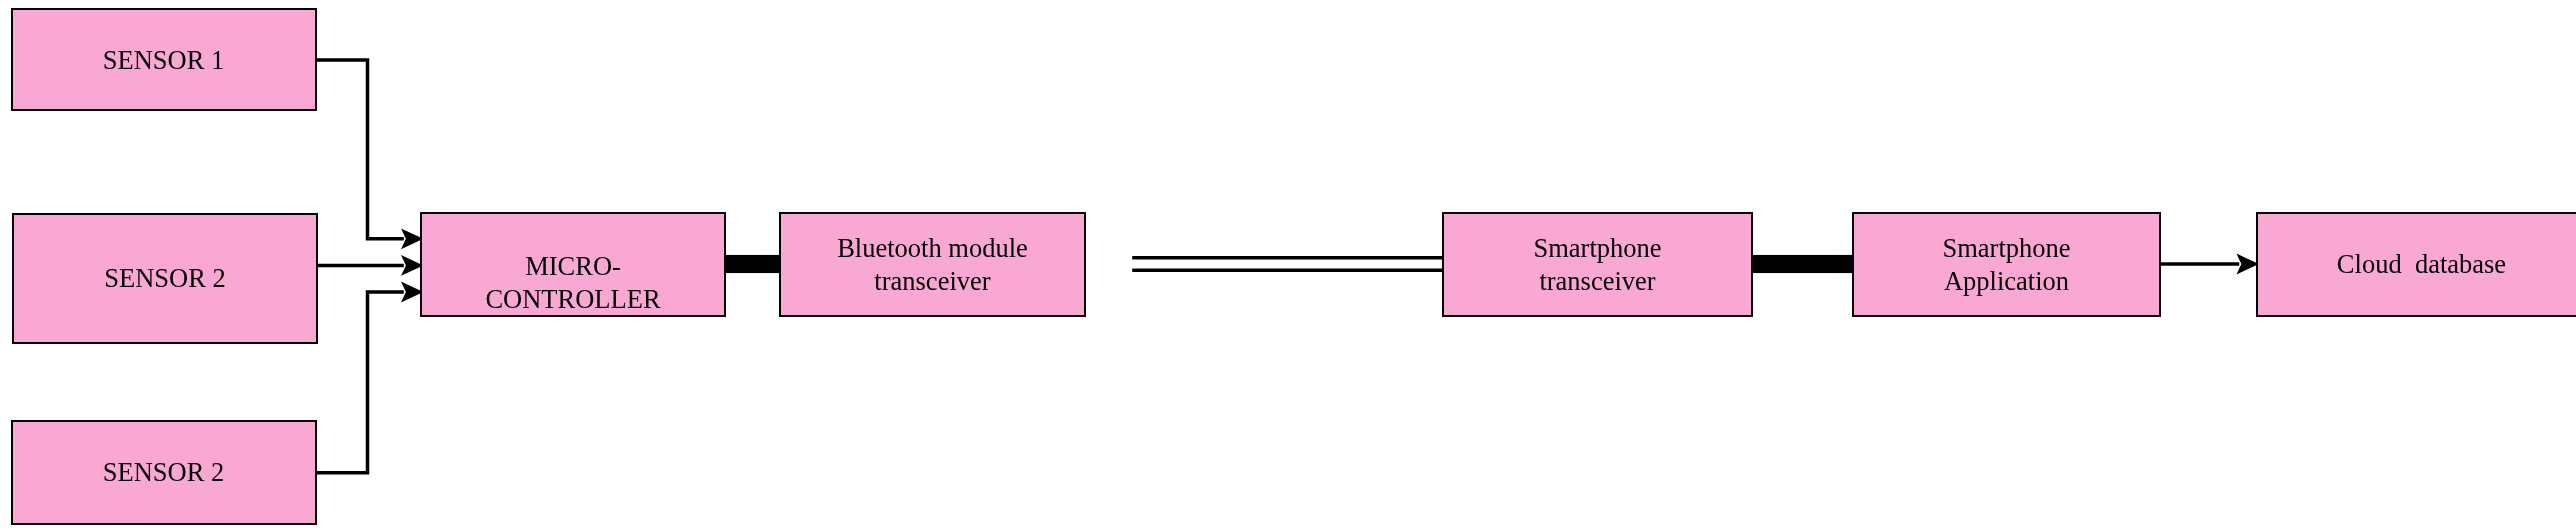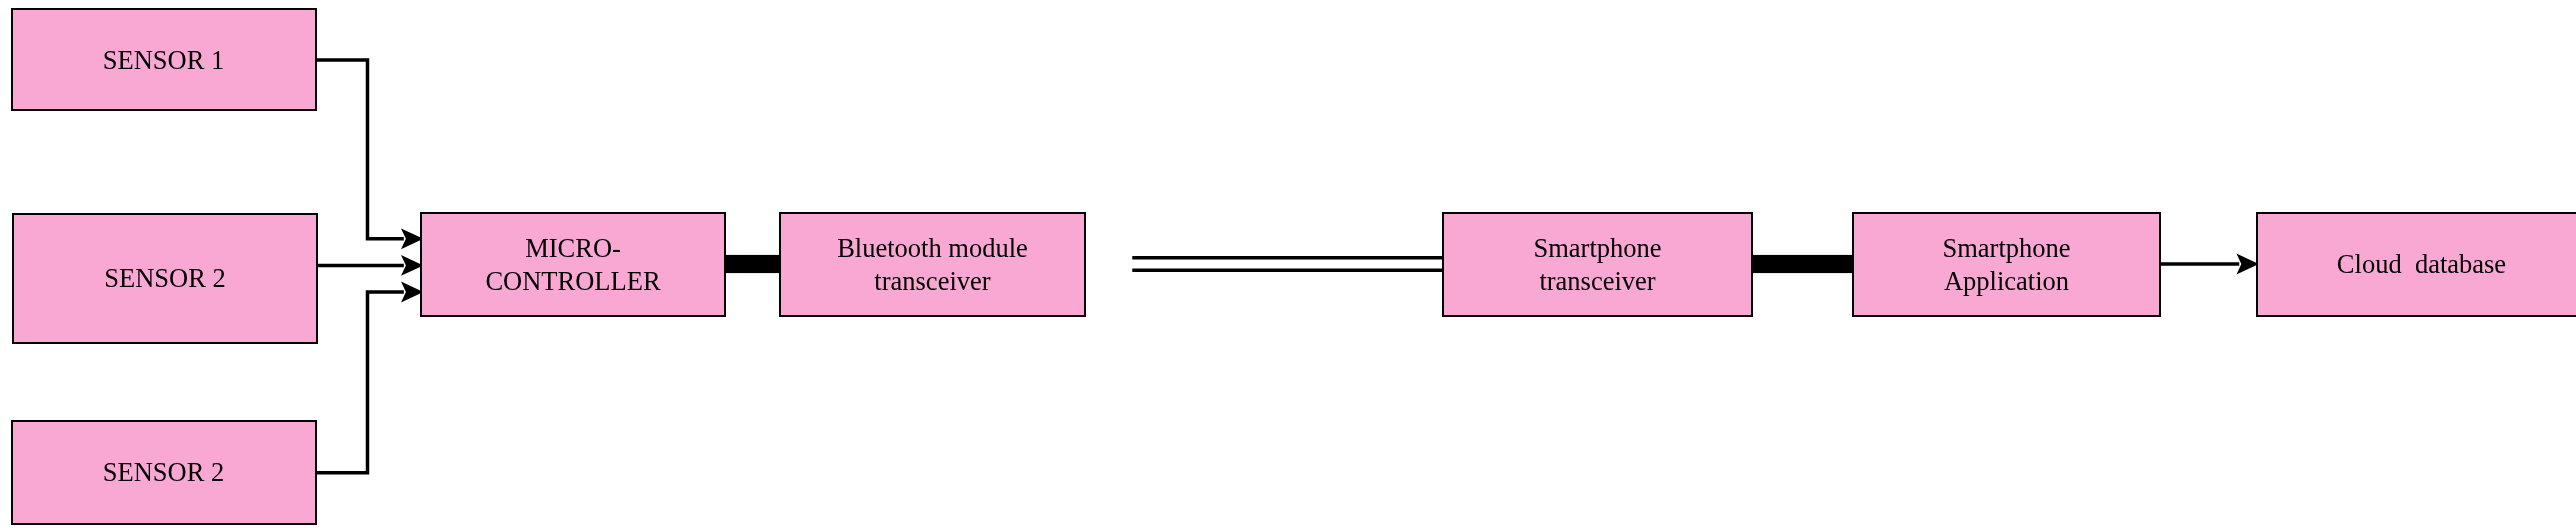--- a/index.html
+++ b/index.html
@@ -29,21 +29,21 @@
     font-size: 26.5px;
     line-height: 1.22;
     white-space: pre-wrap;
     z-index: 1;
     font-family: Liberation Serif, serif;
   }
   
   .b-sensor1 { left: 10.5px;   top: 8.4px;  width: 306px; height: 103px; }
   .b-sensor2 { left: 12px;   top: 213px; width: 306px; height: 131px; }
   .b-sensor3 { left: 10.5px;   top: 420px; width: 306px; height: 105px; }
-  .b-mc      { left: 420px;  top: 212px; width: 306px; height: 105px; }
+  .b-mc      { left: 420px;  top: 212px; width: 306px; height: 105px; align-items: flex-end; }
   .b-bt      { left: 779px; top: 212px; width: 307px; height: 105px; }
   .b-st      { left: 1442px; top: 212px; width: 311px; height: 105px; }
   .b-sa      { left: 1852px; top: 212px; width: 309px; height: 105px; }
   .b-cloud   { left: 2256px; top: 212px; width: 331px; height: 105px; }
 </style>
 </head>
 <body>
 
 <div id="canvas">
 

